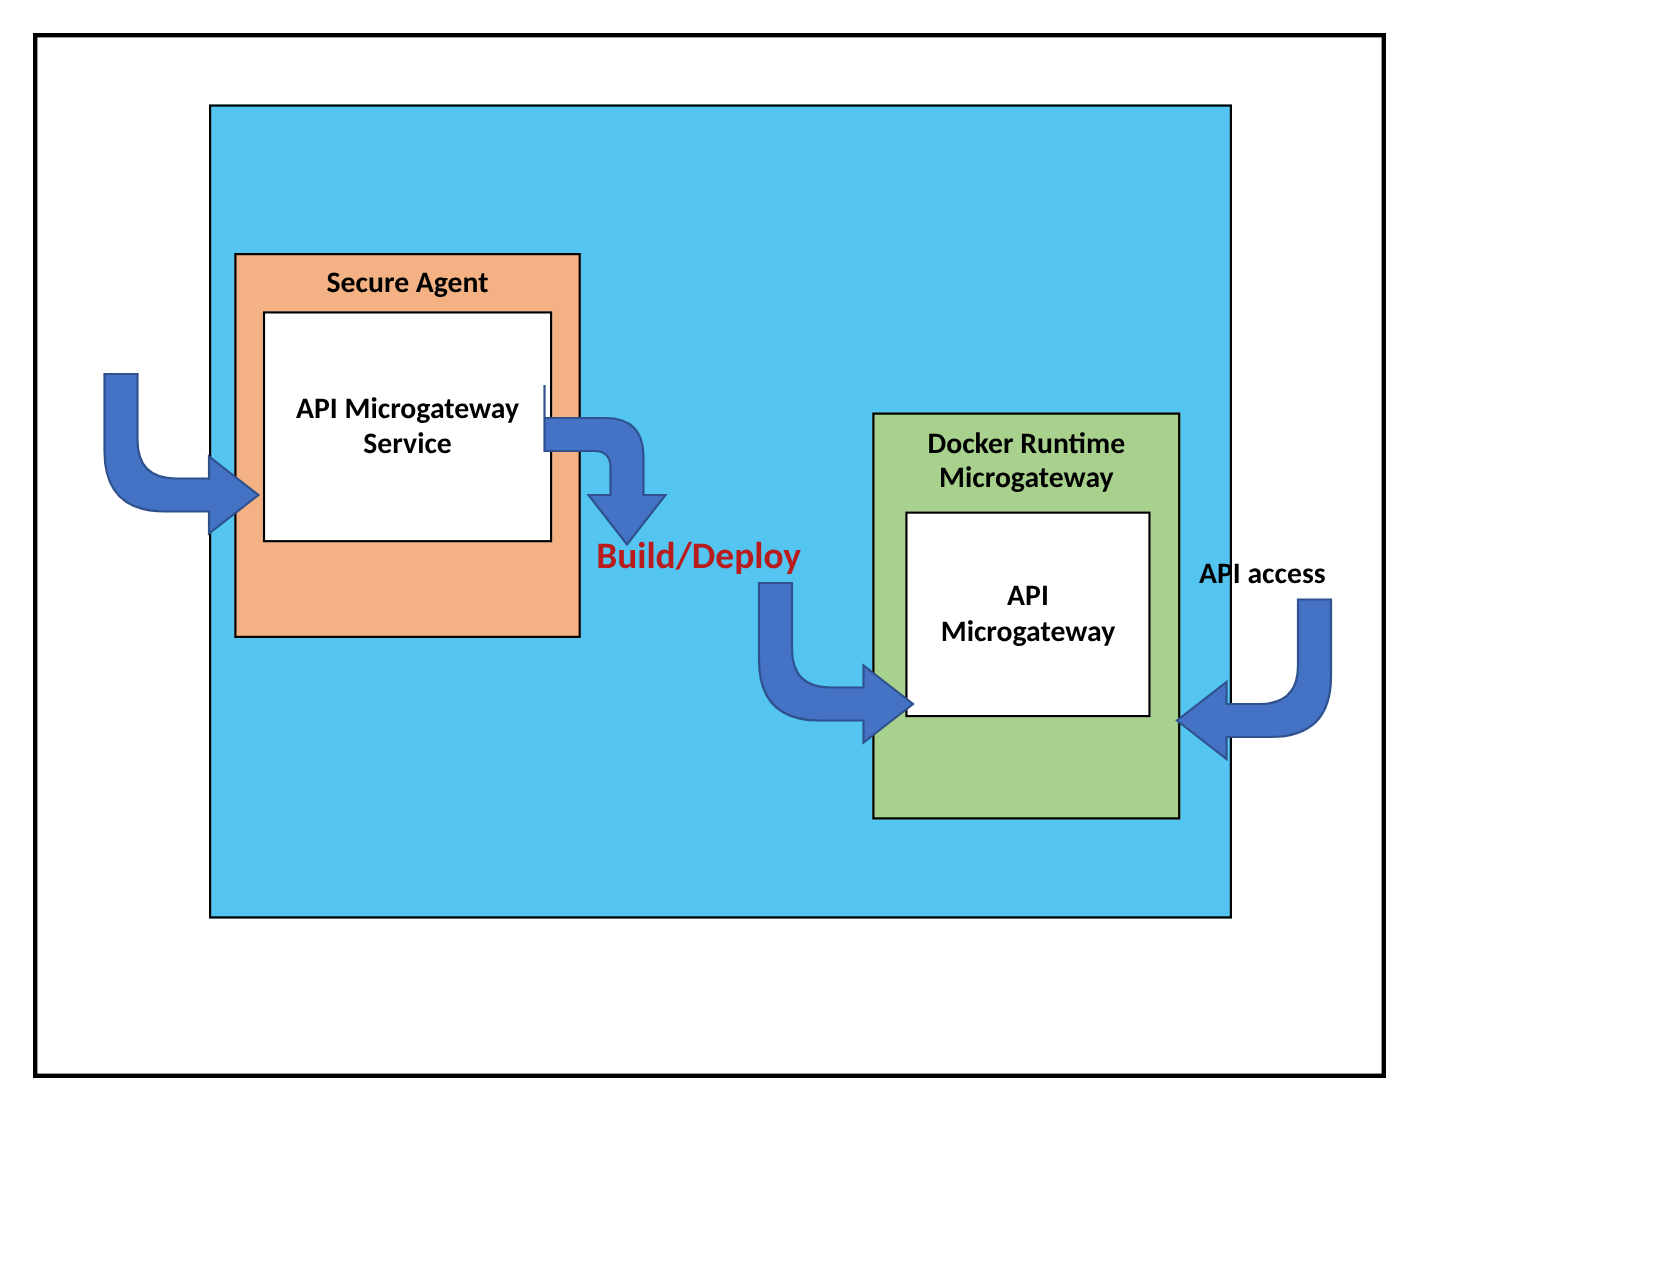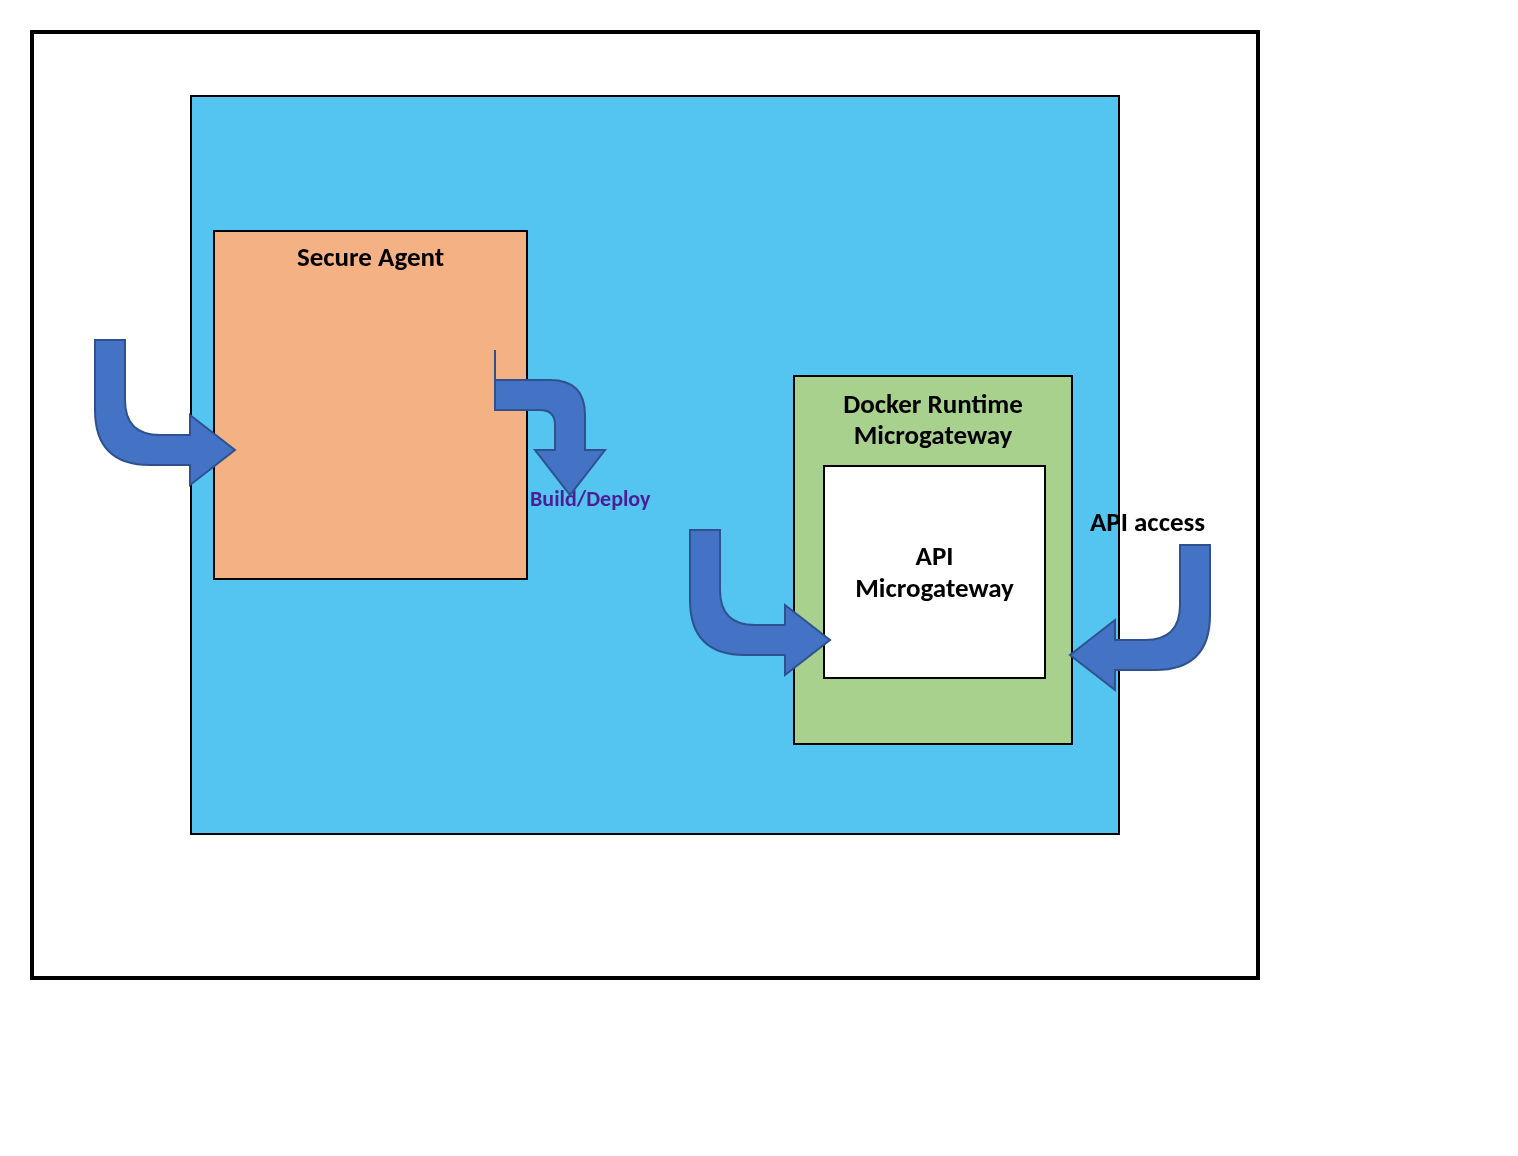--- a/index.html
+++ b/index.html
@@ -99,21 +99,21 @@
     font-size: 27px;
     font-weight: bold;
     color: #000;
     line-height: 1.15;
   }
   .gateway-box {
     position: absolute;
     left: 823px;
     top: 465px;
     width: 223px;
-    height: 214px;
+    height: 187px;
     background: #fff;
     border: 2px solid #000;
     display: flex;
     align-items: center;
     justify-content: center;
     text-align: center;
     font-size: 27px;
     font-weight: bold;
     color: #000;
     line-height: 1.2;
@@ -125,25 +125,25 @@
     top: 268px;
     width: 170px;
     text-align: center;
     font-size: 27px;
     font-weight: bold;
     color: #000;
     line-height: 1.15;
   }
   .label-build {
     position: absolute;
-    left: 530px;
+    left: 542px;
     top: 485px;
-    font-size: 22px;
-    font-weight: bold;
-    color: #4c1d95;
+    font-size: 34px;
+    font-weight: bold;
+    color: #b91c1c;
   }
   .label-access {
     position: absolute;
     left: 1090px;
     top: 505px;
     font-size: 27px;
     font-weight: bold;
     color: #000;
   }
   svg.arrow {
@@ -154,20 +154,23 @@
 </head>
 <body>
 
 <div class="canvas">
   <div class="outer-frame"></div>
 
   <div class="env-box"></div>
 
   <div class="agent-box"></div>
   <div class="agent-title">Secure Agent</div>
+  <div class="service-box">
+    <span>API Microgateway Service</span>
+  </div>
 
   <div class="docker-box"></div>
   <div class="docker-title">Docker Runtime Microgateway</div>
   <div class="gateway-box">
     <span>API Microgateway</span>
   </div>
 
   <div class="label-build">Build/Deploy</div>
   <div class="label-access">API access</div>
 

